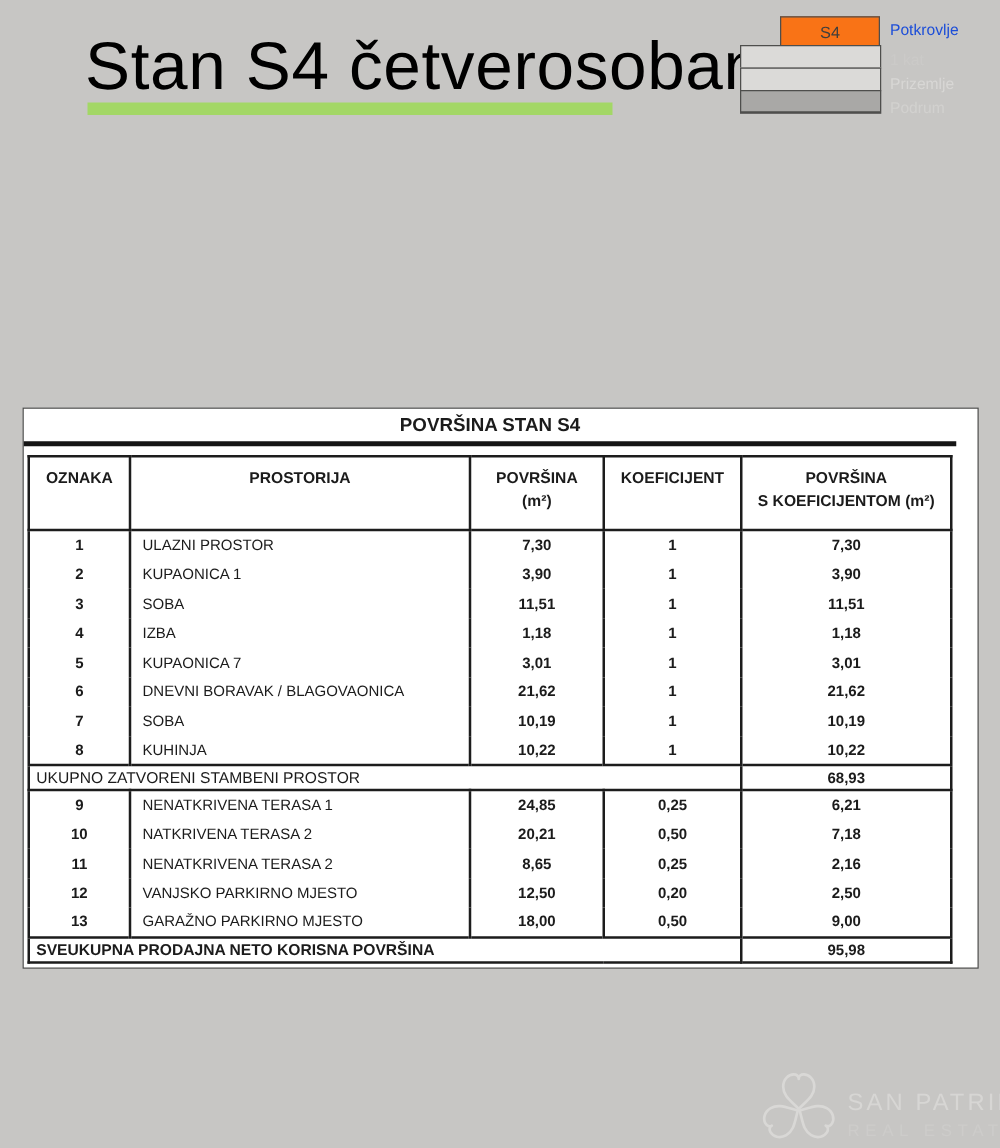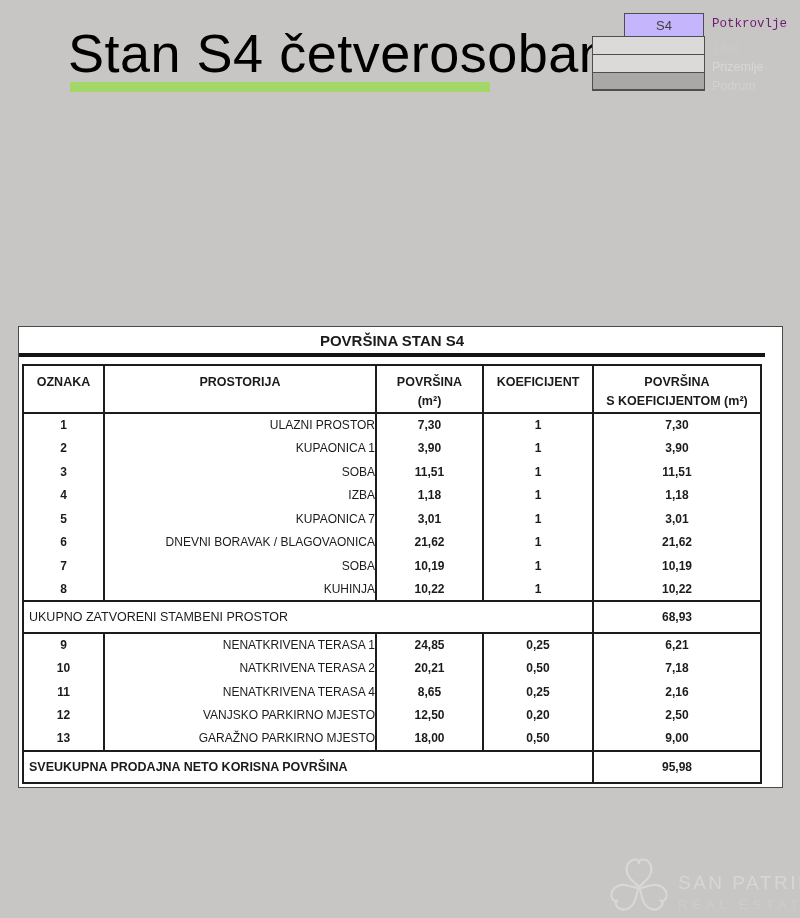--- a/index.html
+++ b/index.html
@@ -33,28 +33,28 @@
   .floor-stack { position: absolute; left: 0; top: 0; width: 113px; }
   .floor-box {
     width: 113px; height: 19px;
     background: #dbdad8;
     border: 1px solid #4e4e4c;
     margin-top: -1px;
   }
   .floor-box.s4 {
     width: 80px; height: 24px;
     margin-left: 32px; margin-top: 0;
-    background: #c4b5fd;
+    background: #f97316;
     display: flex; align-items: center; justify-content: center;
     font-size: 13px; color: #3f3f3d;
   }
   .floor-box.dark { background: #a9a8a6; border-bottom-width: 2px; }
   .floor-labels { position: absolute; left: 120px; top: 0; width: 86px; font-size: 12.5px; }
   .floor-labels span { position: absolute; left: 0; white-space: nowrap; }
-  .lbl-potkrovlje { top: 4px;  color: #701a75; font-family: Liberation Mono, monospace; }
+  .lbl-potkrovlje { top: 4px;  color: #1d4ed8; }
   .lbl-1kat       { top: 28px; color: #cbcac8; }
   .lbl-prizemlje  { top: 47px; color: #d8d7d5; }
   .lbl-podrum     { top: 66px; color: #d2d1cf; }
 
   
   .table-wrap {
     position: absolute;
     left: 18px; top: 326px;
     width: 765px;
     background: #ffffff;
@@ -77,41 +77,41 @@
     font-size: 12px;
   }
   col.c-oznaka { width: 81px; }
   col.c-prostorija { width: 272px; }
   col.c-povrsina { width: 107px; }
   col.c-koef { width: 110px; }
   col.c-ukupno { width: auto; }
 
   .tbl th {
     border: 2px solid #1c1c1c;
-    height: 48px;
+    height: 59px;
     vertical-align: top;
     padding-top: 7px;
     font-size: 12.5px;
     font-weight: bold;
     line-height: 1.55;
     text-align: center;
   }
   .tbl td {
     border-left: 2px solid #1c1c1c;
     border-right: 2px solid #1c1c1c;
     border-top: none; border-bottom: none;
     height: 23.5px;
     vertical-align: middle;
   }
   .tbl td.num { text-align: center; font-weight: bold; }
-  .tbl td.name { text-align: right; padding-left: 9px; font-weight: normal; }
+  .tbl td.name { text-align: left; padding-left: 9px; font-weight: normal; }
   .tbl tr.section-row td {
     border-top: 2px solid #1c1c1c;
     border-bottom: 2px solid #1c1c1c;
-    height: 32px;
+    height: 20px;
     margin-top: 28px;
   }
   .tbl td.section-label { text-align: left; padding-left: 5px; font-size: 12.5px; }
   .tbl td.section-label.bold { font-weight: bold; }
 
   
   .logo { position: absolute; left: 608px; top: 856px; display: flex; }
   .logo svg { display: block; }
   .logo-text { margin-left: 8px; margin-top: 16px; white-space: nowrap; }
   .logo-line1 { font-size: 19px; letter-spacing: 2.5px; color: #d7d6d4; }
@@ -241,21 +241,21 @@
         </tr>
         <tr>
           <td class="num">10</td>
           <td class="name">NATKRIVENA TERASA 2</td>
           <td class="num">20,21</td>
           <td class="num">0,50</td>
           <td class="num">7,18</td>
         </tr>
         <tr>
           <td class="num">11</td>
-          <td class="name">NENATKRIVENA TERASA 4</td>
+          <td class="name">NENATKRIVENA TERASA 2</td>
           <td class="num">8,65</td>
           <td class="num">0,25</td>
           <td class="num">2,16</td>
         </tr>
         <tr>
           <td class="num">12</td>
           <td class="name">VANJSKO PARKIRNO MJESTO</td>
           <td class="num">12,50</td>
           <td class="num">0,20</td>
           <td class="num">2,50</td>

